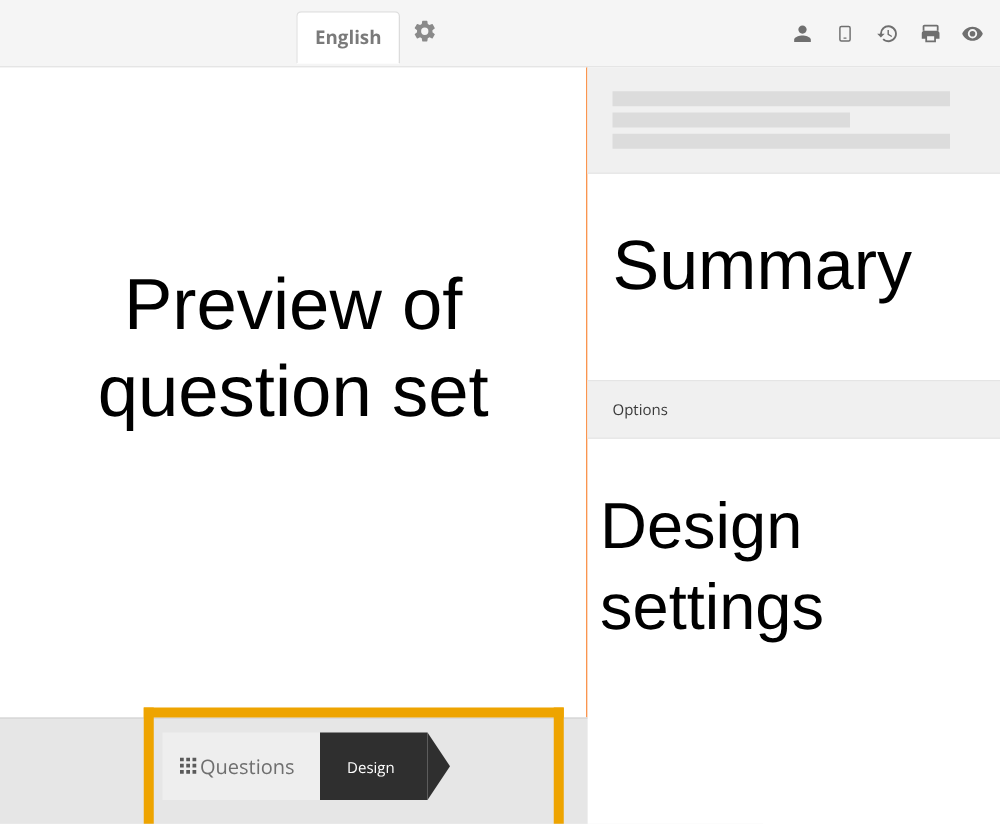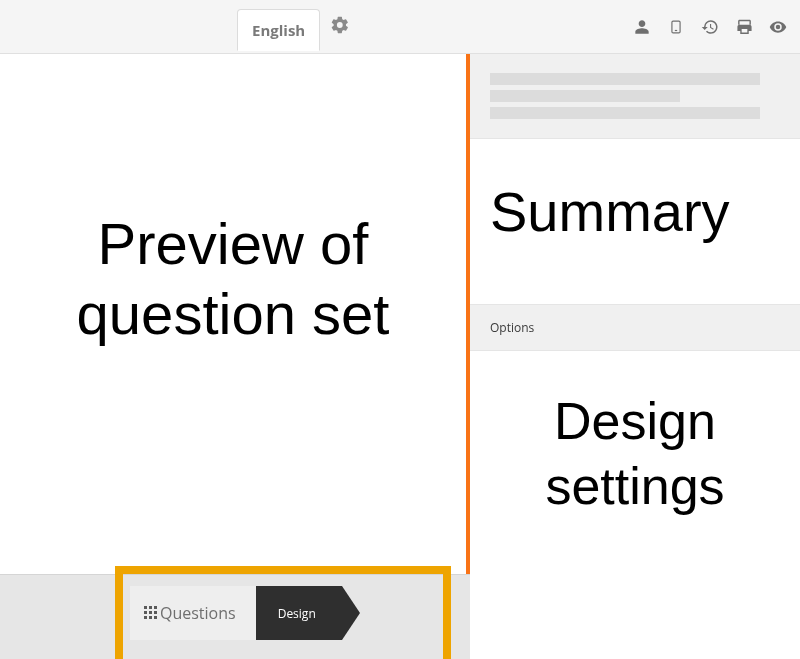--- a/index.html
+++ b/index.html
@@ -68,21 +68,21 @@
       height: 20px;
       cursor: pointer;
     }
     .main-area {
       position: absolute;
       top: 54px;
       left: 0;
       width: 470px;
       height: 520px;
       background: #ffffff;
-      border-right: 4px solid #f97316;
+      border-right: 1px solid #f97316;
     }
     .preview-text {
       font-family: Arial, Helvetica, sans-serif;
       font-size: 58px;
       font-weight: 400;
       color: #000000;
       text-align: center;
       position: absolute;
       top: 155px;
       left: 0;
@@ -124,21 +124,21 @@
       padding: 14px 20px;
       font-size: 12px;
       color: #3a3a3a;
       font-family: "Open Sans", Arial, sans-serif;
     }
     .design-settings-text {
       font-family: Arial, Helvetica, sans-serif;
       font-size: 52px;
       font-weight: 400;
       color: #000000;
-      text-align: center;
+      text-align: left;
       padding: 38px 10px;
       line-height: 1.25;
     }
     .bottom-bar {
       position: absolute;
       left: 0;
       top: 574px;
       width: 470px;
       height: 85px;
       background: #e6e6e6;

